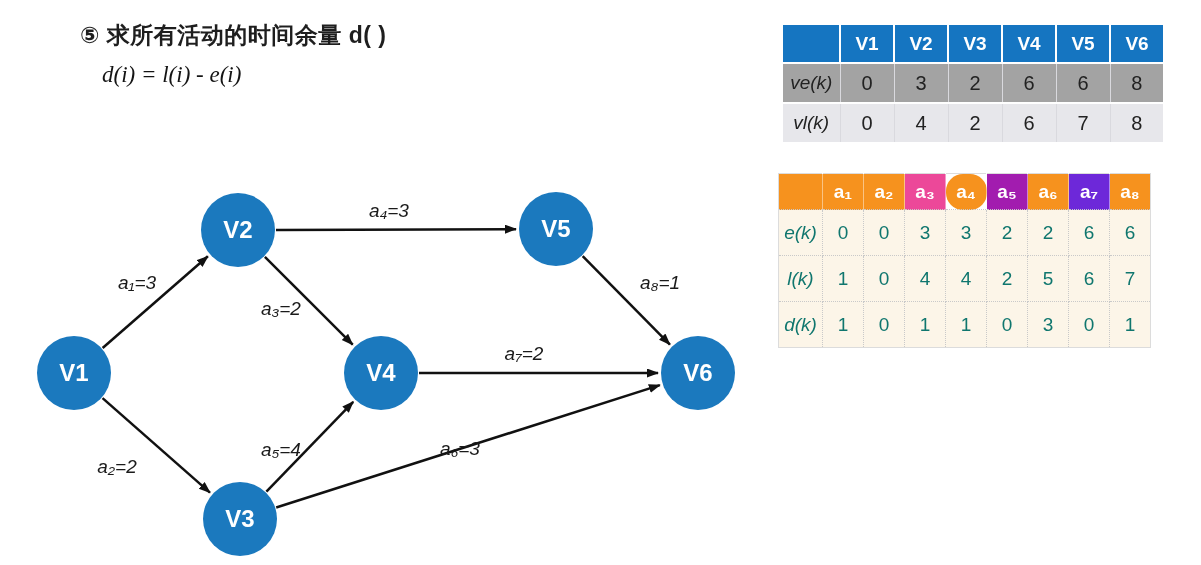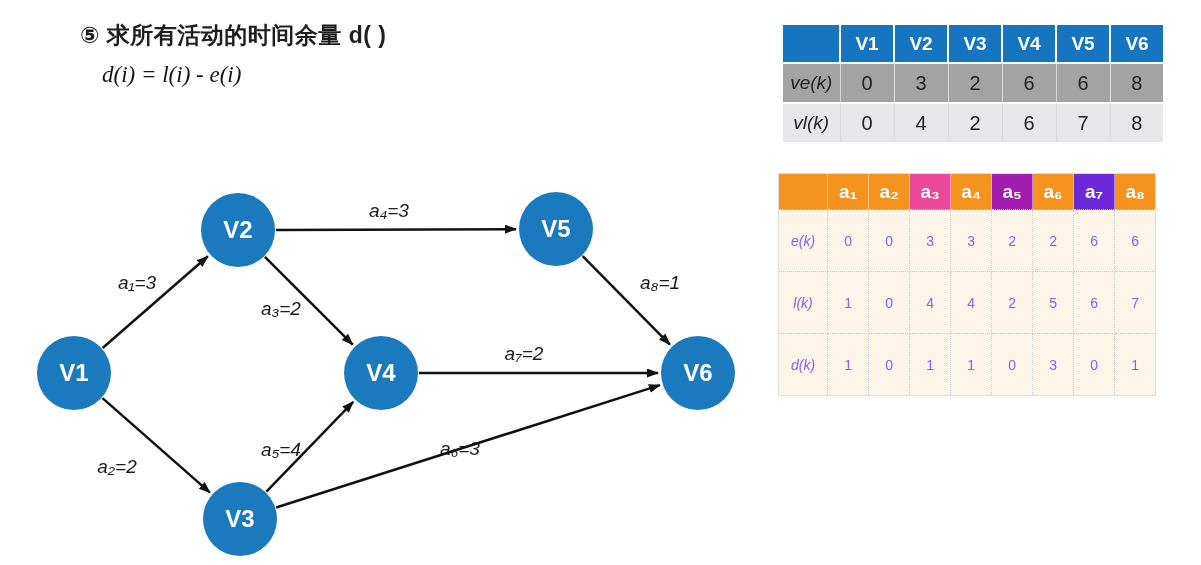--- a/index.html
+++ b/index.html
@@ -43,22 +43,22 @@
   .t-vertex tr.r0 td{background:#a3a3a3;}
   .t-vertex tr.r1 td{background:#e7e7eb;}
   
   .t-activity{left:742px;top:173px;border:1px solid #dcdcdc;margin-left:36px;}
   .t-activity th{
     width:40px;height:35px;color:#fff;font-size:19px;font-weight:bold;
     text-align:center;border-left:1px solid rgba(255,255,255,.45);padding:0;
   }
   .t-activity th.corner{width:43px;border-left:none;}
   .t-activity td{
-    height:37px;background:#fcf5e8;text-align:center;font-size:14px;color:#8b5cf6;
-    border:1px dotted #c9c9c9;padding:12px;
+    height:37px;background:#fcf5e8;text-align:center;font-size:19px;color:#0f766e;
+    border:1px dotted #c9c9c9;padding:4px;
   }
   .t-activity td.row-label{font-style:italic;}
 </style>
 </head>
 <body>
 
 <div class="title">⑤ 求所有活动的时间余量 d( )</div>
 <div class="formula">d(i) = l(i) - e(i)</div>
 
 <svg id="graph" width="775" height="565" viewBox="0 0 775 565" xmlns="http://www.w3.org/2000/svg">
@@ -142,21 +142,21 @@
       </tr>
     </tbody>
   </table>
 <table class="t-activity">
     <thead>
       <tr>
         <th class="corner" style="background: rgb(246, 146, 30);"></th>
         <th style="background: rgb(246, 146, 30);">a₁</th>
         <th style="background: rgb(246, 146, 30);">a₂</th>
         <th style="background: #ec4899;">a₃</th>
-        <th style="background: rgb(246, 146, 30);">a₄</th>
+        <th style="background: rgb(246, 146, 30); border-radius: 17px;">a₄</th>
         <th style="background: #a21caf;">a₅</th>
         <th style="background: rgb(246, 146, 30); text-align: center;">a₆</th>
         <th style="background: #6d28d9;">a₇</th>
         <th style="background: rgb(246, 146, 30);">a₈</th>
       </tr>
     </thead>
     <tbody>
       <tr class="r0">
         <td class="row-label">e(k)</td>
         <td>0</td>

